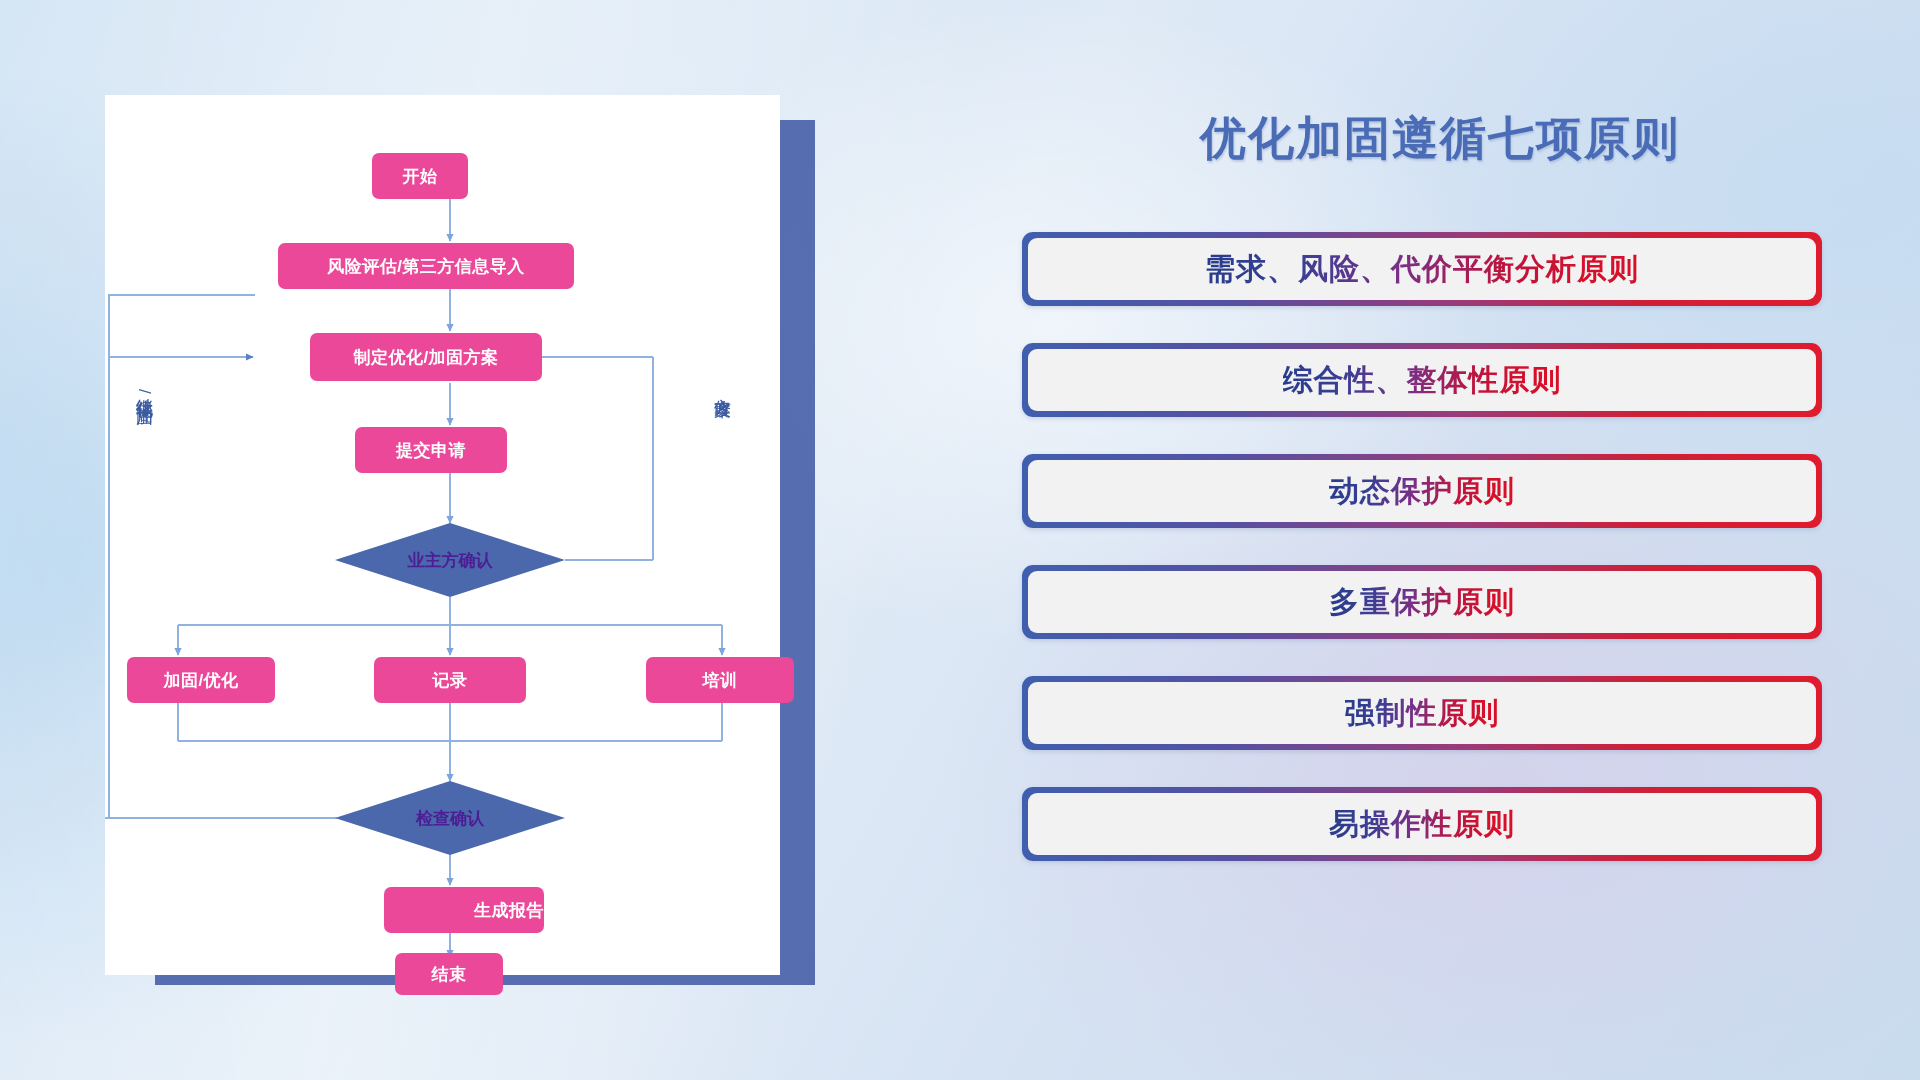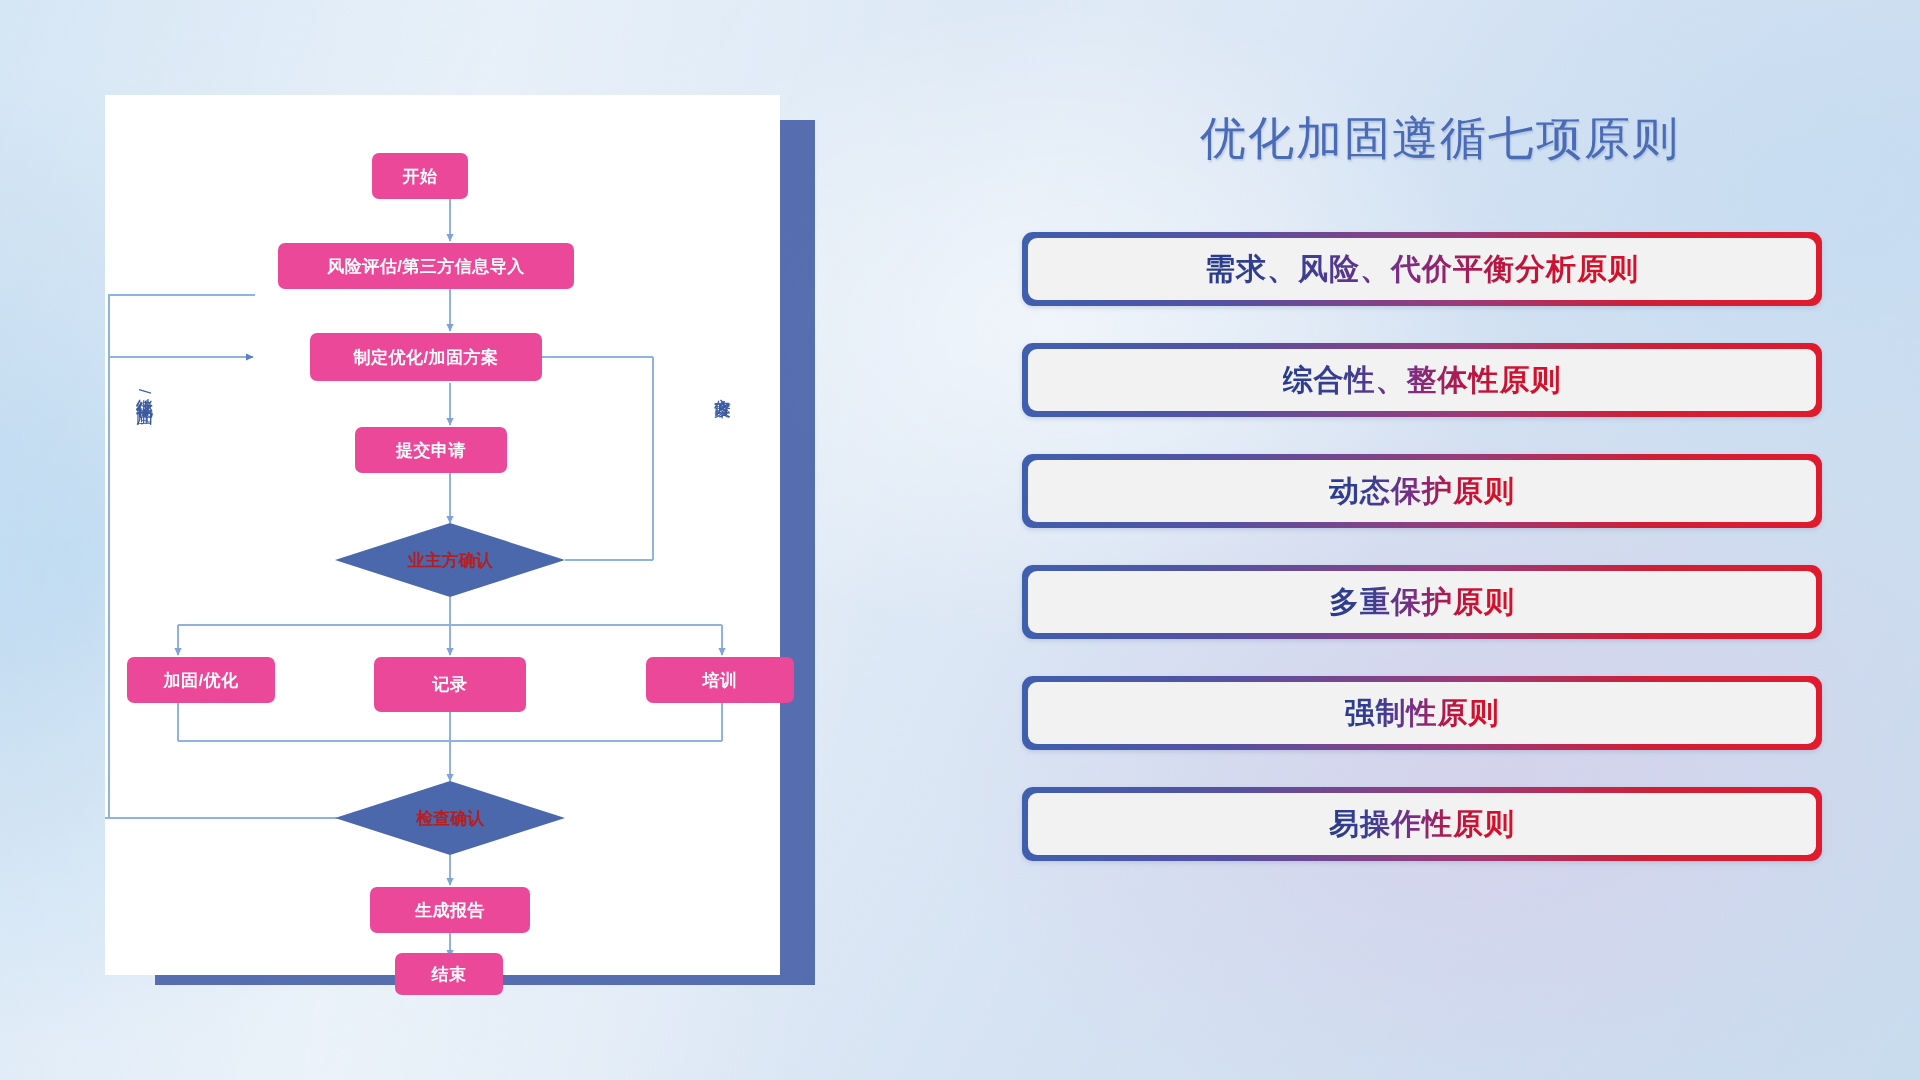--- a/index.html
+++ b/index.html
@@ -90,21 +90,21 @@
     justify-content: center;
   }
   .diamond-shape {
     position: absolute;
     inset: 0;
     background: #4a68ab;
     clip-path: polygon(50% 0%, 100% 50%, 50% 100%, 0% 50%);
   }
   .diamond-label {
     position: relative;
-    color: #b91c1c;
+    color: #4c1d95;
     font-weight: bold;
     font-size: 17px;
     white-space: nowrap;
   }
 
   .vlabel {
     position: absolute;
     color: #3a5aa0;
     font-size: 17px;
     font-weight: normal;
@@ -119,21 +119,21 @@
   }
 
   
   .title {
     position: absolute;
     left: 1020px;
     top: 108px;
     width: 840px;
     text-align: center;
     font-size: 46px;
-    font-weight: normal;
+    font-weight: bold;
     color: #4a6bb5;
     letter-spacing: 2px;
     text-shadow: 1px 2px 2px rgba(120,140,185,0.35);
   }
 
   .plist {
     position: absolute;
     left: 1022px;
     top: 232px;
     width: 800px;
@@ -252,34 +252,34 @@
 
       <div class="diamond-wrap" style="left:230px; top:428px; width:230px; height:74px;">
         <div class="diamond-shape"></div>
         <span class="diamond-label">业主方确认</span>
       </div>
 
       <div class="node" style="left:22px; top:562px; width:148px; height:46px;">
         <span>加固/优化</span>
       </div>
 
-      <div class="node" style="left:269px; top:562px; width:152px; height:55px;">
+      <div class="node" style="left:269px; top:562px; width:152px; height:46px;">
         <span>记录</span>
       </div>
 
       <div class="node" style="left:541px; top:562px; width:148px; height:46px;">
         <span>培训</span>
       </div>
 
       <div class="diamond-wrap" style="left:230px; top:686px; width:230px; height:74px;">
         <div class="diamond-shape"></div>
         <span class="diamond-label">检查确认</span>
       </div>
 
-      <div class="node" style="left:265px; top:792px; width:160px; height:46px;">
+      <div class="node" style="left:279px; top:792px; width:160px; height:46px;justify-content:flex-end;">
         <span>生成报告</span>
       </div>
 
       <div class="node" style="left:290px; top:858px; width:108px; height:42px;">
         <span>结束</span>
       </div>
 
       <div class="vlabel slashy" style="left:30px; top:290px;">继续优化/加固</div>
 
       <div class="vlabel" style="left:608px; top:290px;">方案修改</div>

